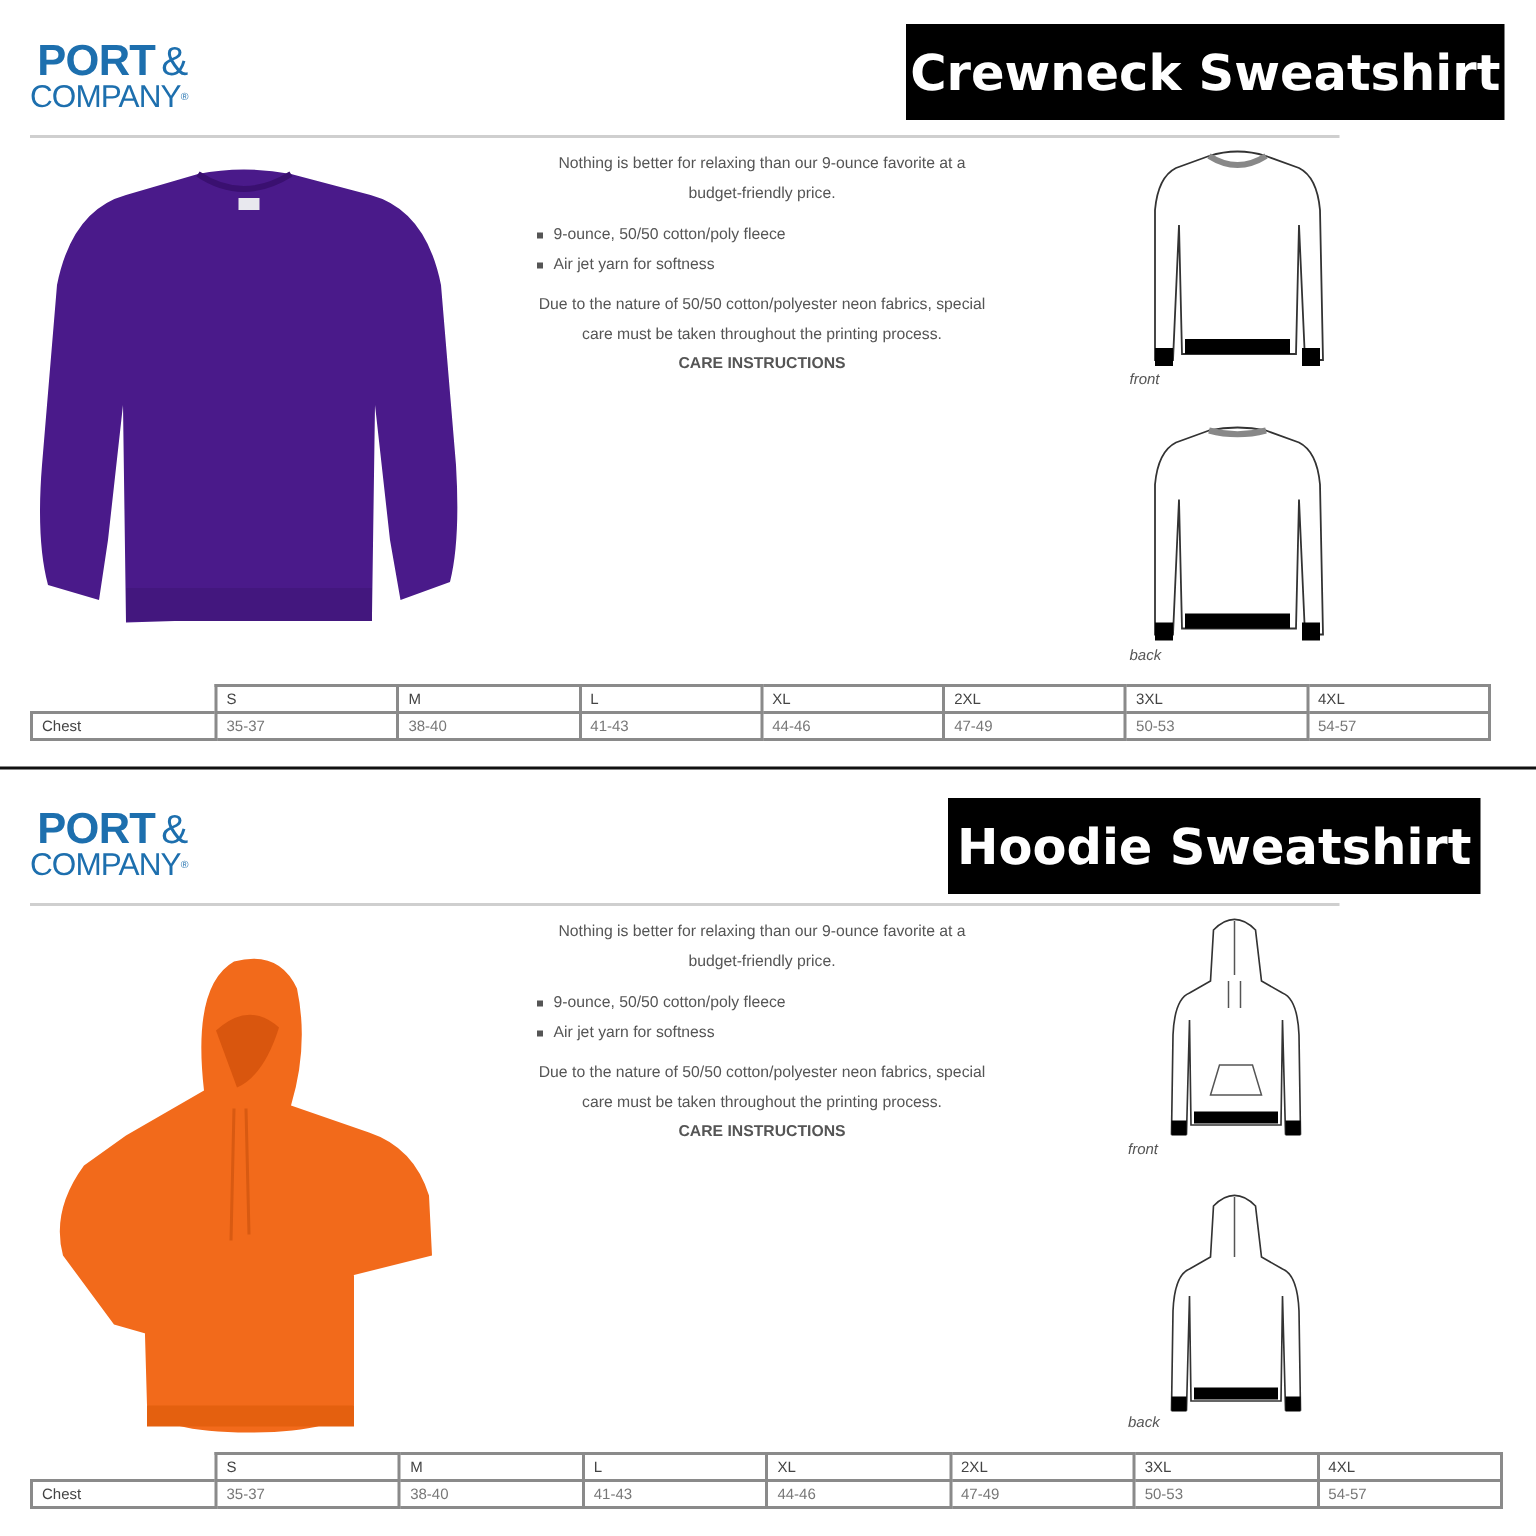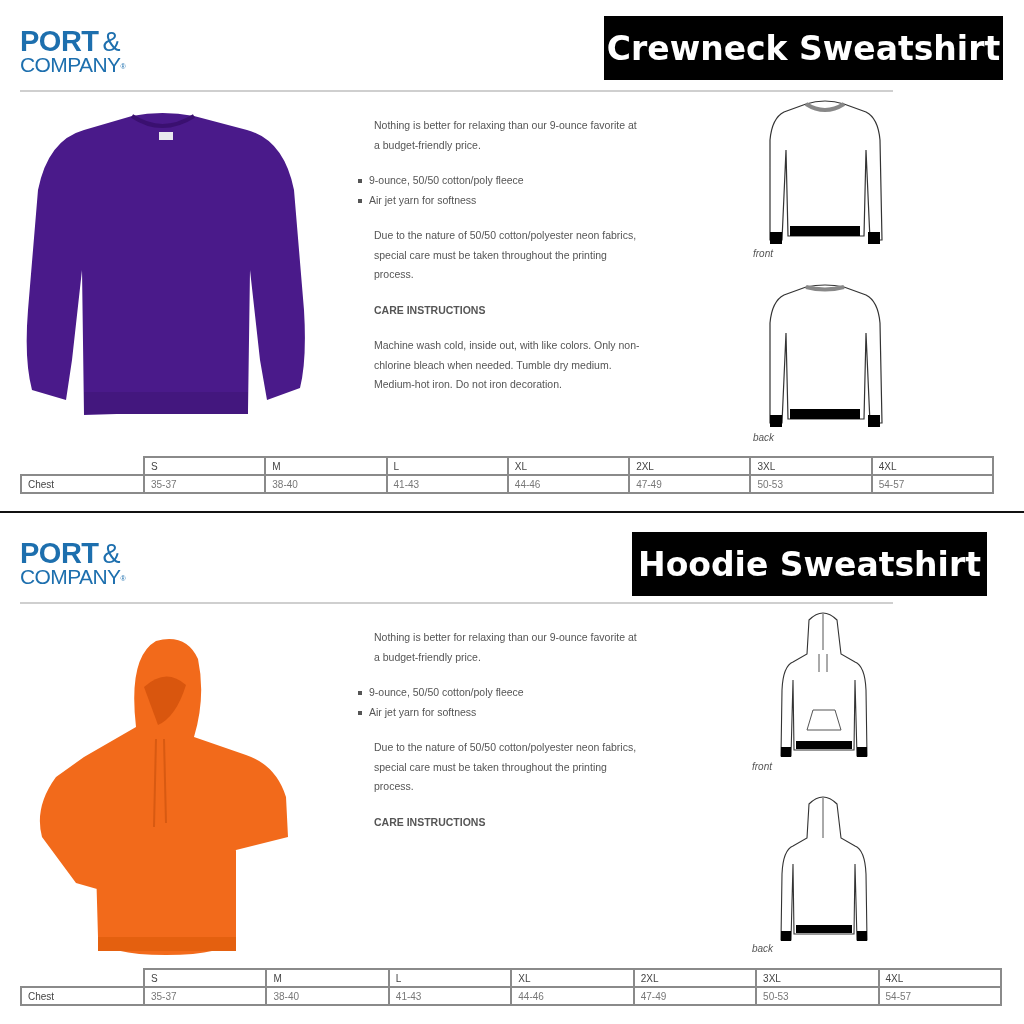--- a/index.html
+++ b/index.html
@@ -3,30 +3,30 @@
 <meta charset="utf-8">
 <style>
   html, body { margin:0; padding:0; background:#ffffff; }
   body { width:1024px; height:1024px; position:relative; overflow:hidden; font-family:"Liberation Sans", sans-serif; }
   .panel { position:absolute; left:0; width:1024px; }
   .panel.top { top:0; height:512px; }
   .panel.bottom { top:513px; height:511px; }
   .split-rule { position:absolute; left:0; top:511px; width:1024px; height:2px; background:#111; }
 
   .logo { position:absolute; left:20px; line-height:1; color:#1d6fae; }
-  .logo .l1 { font-weight:700; font-size:29px; letter-spacing:-0.5px; }
+  .logo .l1 { font-weight:700; font-size:29px; letter-spacing:-0.5px;text-align:right; }
   .logo .l1 .amp { font-weight:400; font-size:27px; margin-left:4px; }
   .logo .l2 { font-size:21px; letter-spacing:-0.6px; margin-top:-2px; }
   .logo .reg { font-size:7px; vertical-align:middle; }
 
   .title-box { position:absolute; background:#000; color:#fff; font-weight:700; display:flex; align-items:center; justify-content:center; font-family:"DejaVu Sans", sans-serif; }
   .hr { position:absolute; left:20px; width:873px; height:2px; background:#cfcfcf; }
 
   .desc { position:absolute; left:358px; width:300px; color:#555; font-size:10.5px; line-height:19.5px; }
-  .desc p { margin:16px; }
+  .desc p { margin:0;text-align:center; }
   .desc ul { list-style:none; margin:8px 0 8px 0; padding:0; }
   .desc li { position:relative; padding-left:11px; }
   .desc li::before { content:""; position:absolute; left:0; top:8px; width:4px; height:4px; background:#555; }
   .desc .care-h { font-weight:700; color:#555; }
 
   .photo { position:absolute; }
   .flat { position:absolute; }
   .flat-label { position:absolute; font-size:10px; color:#555;font-style:italic; }
 
   table.size { position:absolute; border-collapse:collapse; font-size:10px; color:#444; }
@@ -55,21 +55,20 @@
   </svg>
 
   <div class="desc" style="top:100px;">
     <p>Nothing is better for relaxing than our 9-ounce favorite at a budget-friendly price.</p>
     <ul>
       <li>9-ounce, 50/50 cotton/poly fleece</li>
       <li>Air jet yarn for softness</li>
     </ul>
     <p>Due to the nature of 50/50 cotton/polyester neon fabrics, special care must be taken throughout the printing process.</p>
     <p class="care-h">CARE INSTRUCTIONS</p>
-    <p>Machine wash cold, inside out, with like colors. Only non-chlorine bleach when needed. Tumble dry medium. Medium-hot iron. Do not iron decoration.</p>
   </div>
 
   <svg class="flat" style="left:766px; top:100px;" width="118" height="148" viewBox="0 0 118 148">
     <path d="M40 4 Q59 -2 78 4 L100 12 Q112 18 114 40 L116 140 L104 140 L100 50 L98 136 L22 136 L20 50 L16 140 L4 140 L4 40 Q6 18 18 12 Z" fill="#fff" stroke="#333" stroke-width="1.2"></path>
     <path d="M40 4 Q59 16 78 4" fill="none" stroke="#888" stroke-width="4"></path>
     <rect x="24" y="126" width="70" height="10" fill="#000"></rect>
     <rect x="4" y="132" width="12" height="12" fill="#000"></rect>
     <rect x="102" y="132" width="12" height="12" fill="#000"></rect>
   </svg>
   <div class="flat-label" style="left:753px; top:248px;">front</div>

